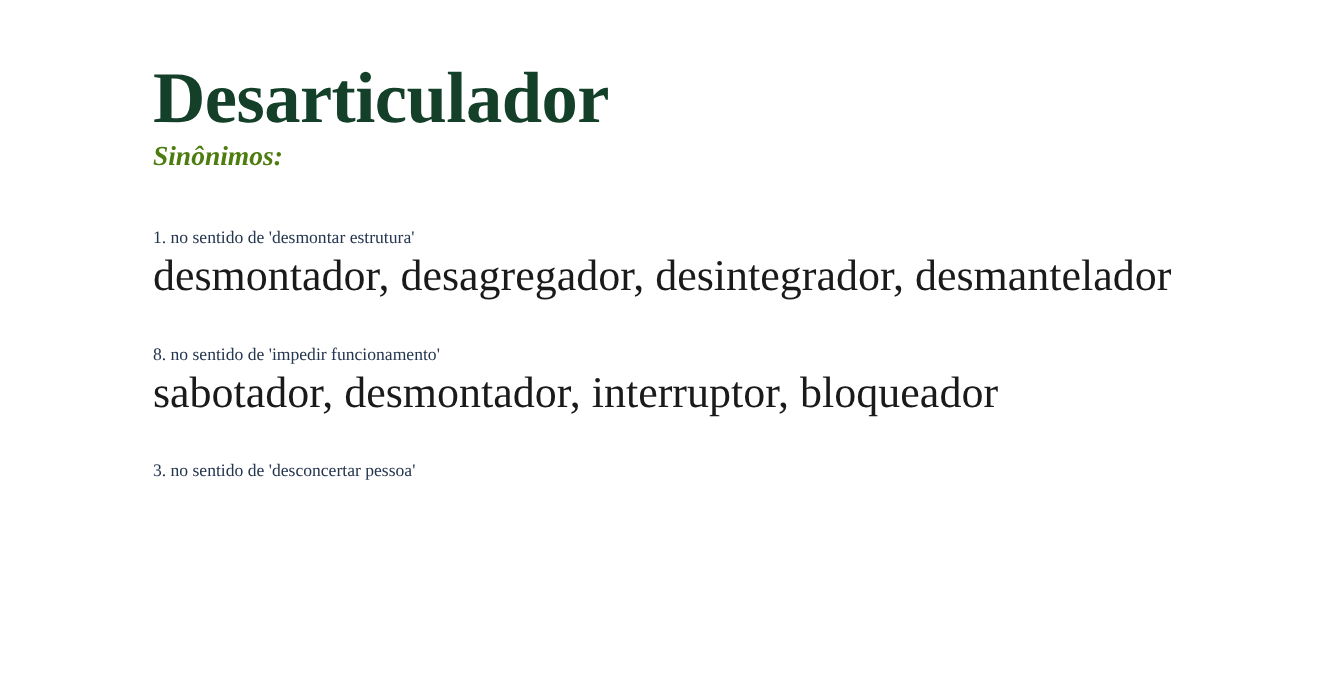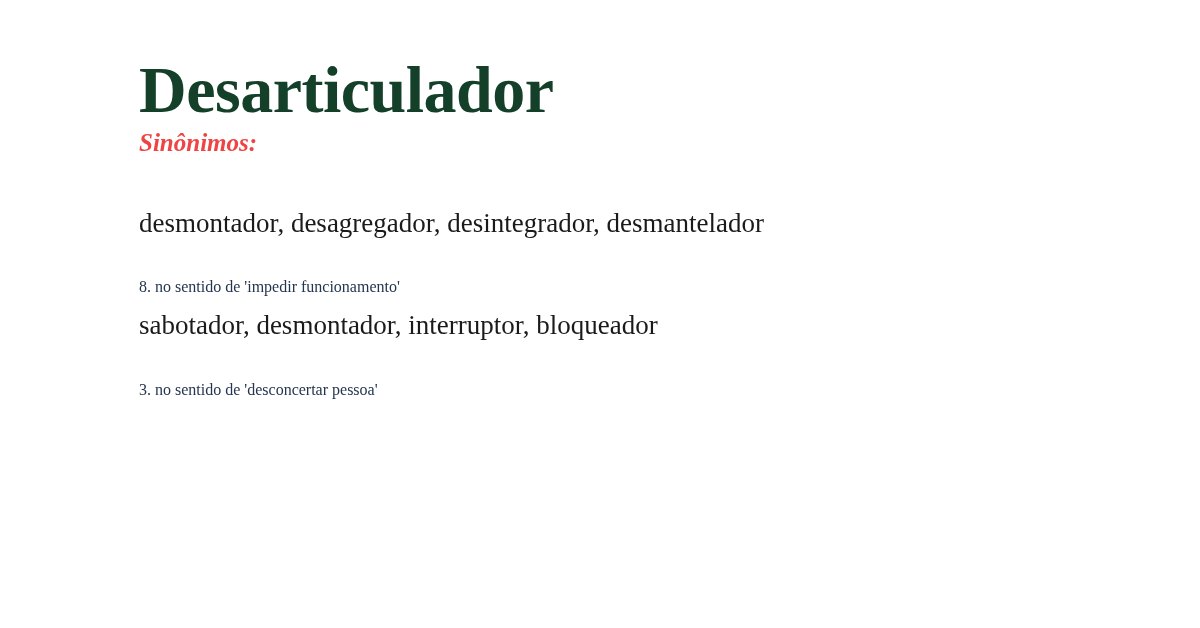--- a/index.html
+++ b/index.html
@@ -41,21 +41,21 @@
     white-space: nowrap;
   }
 
   .subtitle {
     margin: 6px 0 0 0;
     font-family: "Liberation Serif", "DejaVu Serif", serif;
     font-size: 25px;
     font-weight: 700;
     font-style: italic;
     line-height: 1.1;
-    color: #ef4444;
+    color: #4d7c0f;
     white-space: nowrap;
   }
 
   
   .senses {
     margin-top: 50px;
   }
 
   .sense-block {
     margin-bottom: 38px;
@@ -67,23 +67,23 @@
   .sense-label {
     font-family: "Liberation Serif", "DejaVu Serif", serif;
     font-size: 16px;
     font-weight: 400;
     line-height: 1.25;
     color: #24354f;
     white-space: nowrap;
   }
 
   .sense-synonyms {
-    margin-top: 12px;
+    margin-top: 0;
     font-family: "Liberation Serif", "DejaVu Serif", serif;
-    font-size: 27px;
+    font-size: 40px;
     font-weight: 400;
     line-height: 1.2;
     color: #1a1a1a;
     white-space: nowrap;
   }
 
   
   .footer {
     position: absolute;
     left: 139px;
@@ -108,20 +108,21 @@
 <div class="card">
 
   <div class="header">
     <h1 class="word-title">Desarticulador</h1>
     <div class="subtitle">Sinônimos:</div>
   </div>
 
   <div class="senses">
 
     <div class="sense-block">
+      <div class="sense-label">1. no sentido de 'desmontar estrutura'</div>
       <div class="sense-synonyms">desmontador, desagregador, desintegrador, desmantelador</div>
     </div>
 
     <div class="sense-block">
       <div class="sense-label">8. no sentido de 'impedir funcionamento'</div>
       <div class="sense-synonyms">sabotador, desmontador, interruptor, bloqueador</div>
     </div>
 
     <div class="sense-block">
       <div class="sense-label">3. no sentido de 'desconcertar pessoa'</div>

